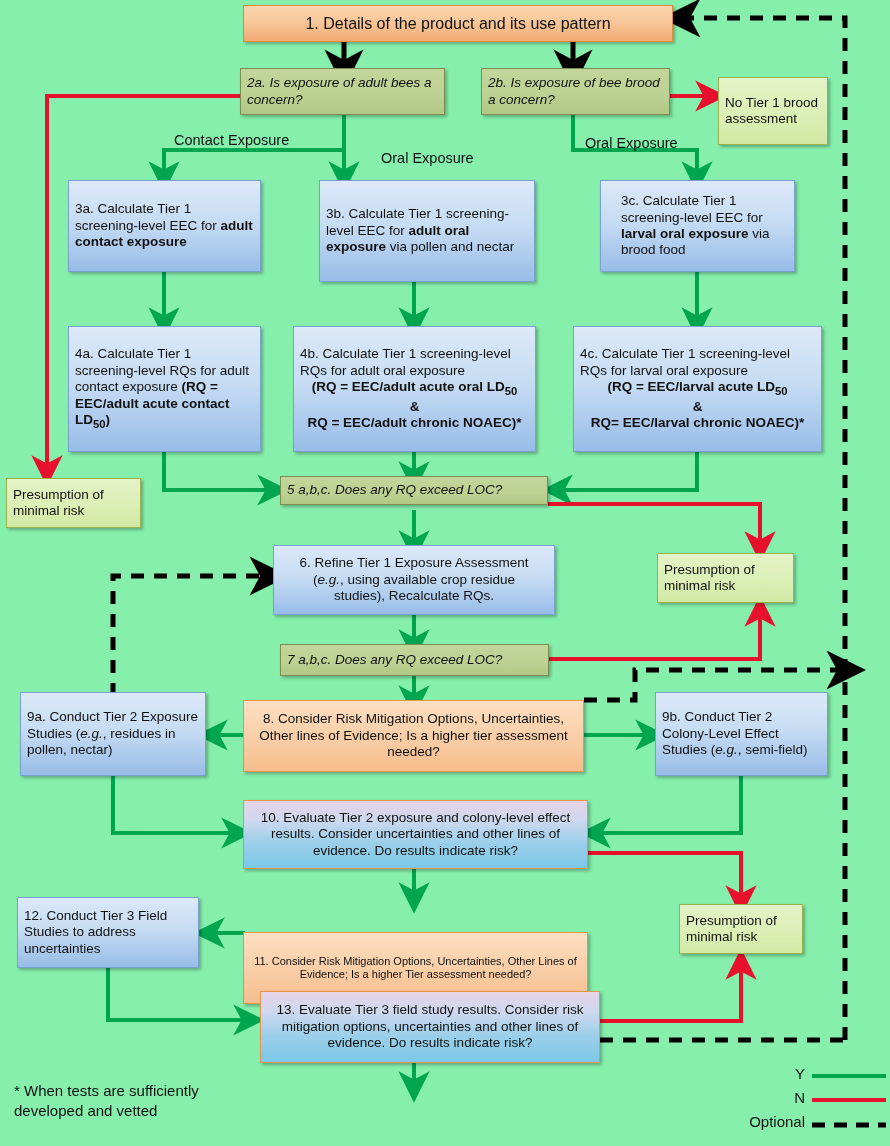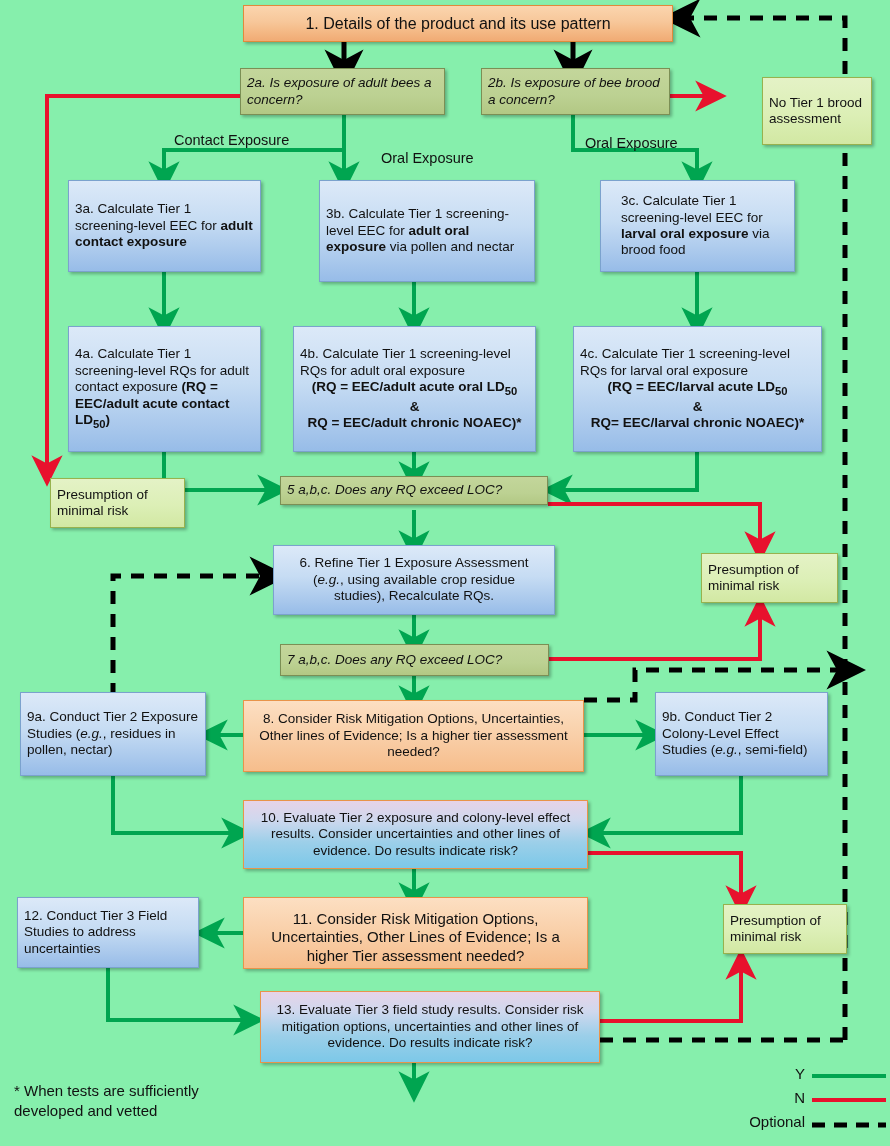--- a/index.html
+++ b/index.html
@@ -17,21 +17,21 @@
     background:linear-gradient(to bottom,#fbd5ae 0%,#f7c79a 45%,#f4b884 75%,#f0ab74 100%);
     border:1px solid #e08a3c;}
   .orange2{
     background:linear-gradient(to bottom,#fcdfc2 0%,#f9cfa8 50%,#f6bd8c 100%);
     border:1px solid #e8944a;}
   .green{
     background:linear-gradient(to bottom,#c3d69b 0%,#bcd192 60%,#b2c884 100%);
     border:1px solid #7b8f55;}
   .lightgreen{
     background:linear-gradient(to bottom,#e4f2c6 0%,#dcefb6 55%,#d2e8a3 100%);
-    border:1px solid #97b24e;margin-left:44px;}
+    border:1px solid #97b24e;}
   .blue{
     background:linear-gradient(to bottom,#dce9f8 0%,#c6dcf3 45%,#a9c8ec 80%,#97bce8 100%);
     border:1px solid #7ba2cd;}
   .blend{
     background:linear-gradient(to bottom,#e6d3e8 0%,#cfd8ee 28%,#9ccfe9 62%,#7cc8e8 100%);
     border:1px solid #e8944a;}
 
   .left{text-align:left;}
   .italic{font-style:italic;}
   .b{font-weight:bold;}
@@ -221,21 +221,21 @@
   </div>
 
   <div class="node blend" style="left:243px;top:800px;width:345px;height:69px;font-size:13.5px;">
     <div class="inner">10. Evaluate Tier 2 exposure and colony-level effect results. Consider uncertainties and other lines of evidence. Do results indicate risk?</div>
   </div>
 
   <div class="node blue left" style="left:17px;top:897px;width:182px;height:71px;font-size:13.5px;">
     <div class="inner left">12. Conduct Tier 3 Field Studies to address uncertainties</div>
   </div>
 
-  <div class="node orange2" style="left:243px;top:897px;width:345px;height:72px;font-size:15px;align-items:flex-end;">
+  <div class="node orange2" style="left:243px;top:932px;width:345px;height:72px;font-size:11px;">
     <div class="inner">11. Consider Risk Mitigation Options, Uncertainties, Other Lines of Evidence; Is a higher Tier assessment needed?</div>
   </div>
 
   <div class="node lightgreen left" style="left:679px;top:904px;width:124px;height:50px;font-size:13.5px;">
     <div class="inner left">Presumption of minimal risk</div>
   </div>
 
   <div class="node blend" style="left:260px;top:991px;width:340px;height:72px;font-size:13.5px;">
     <div class="inner">13. Evaluate Tier 3 field study results. Consider risk mitigation options, uncertainties and other lines of evidence. Do results indicate risk?</div>
   </div>

